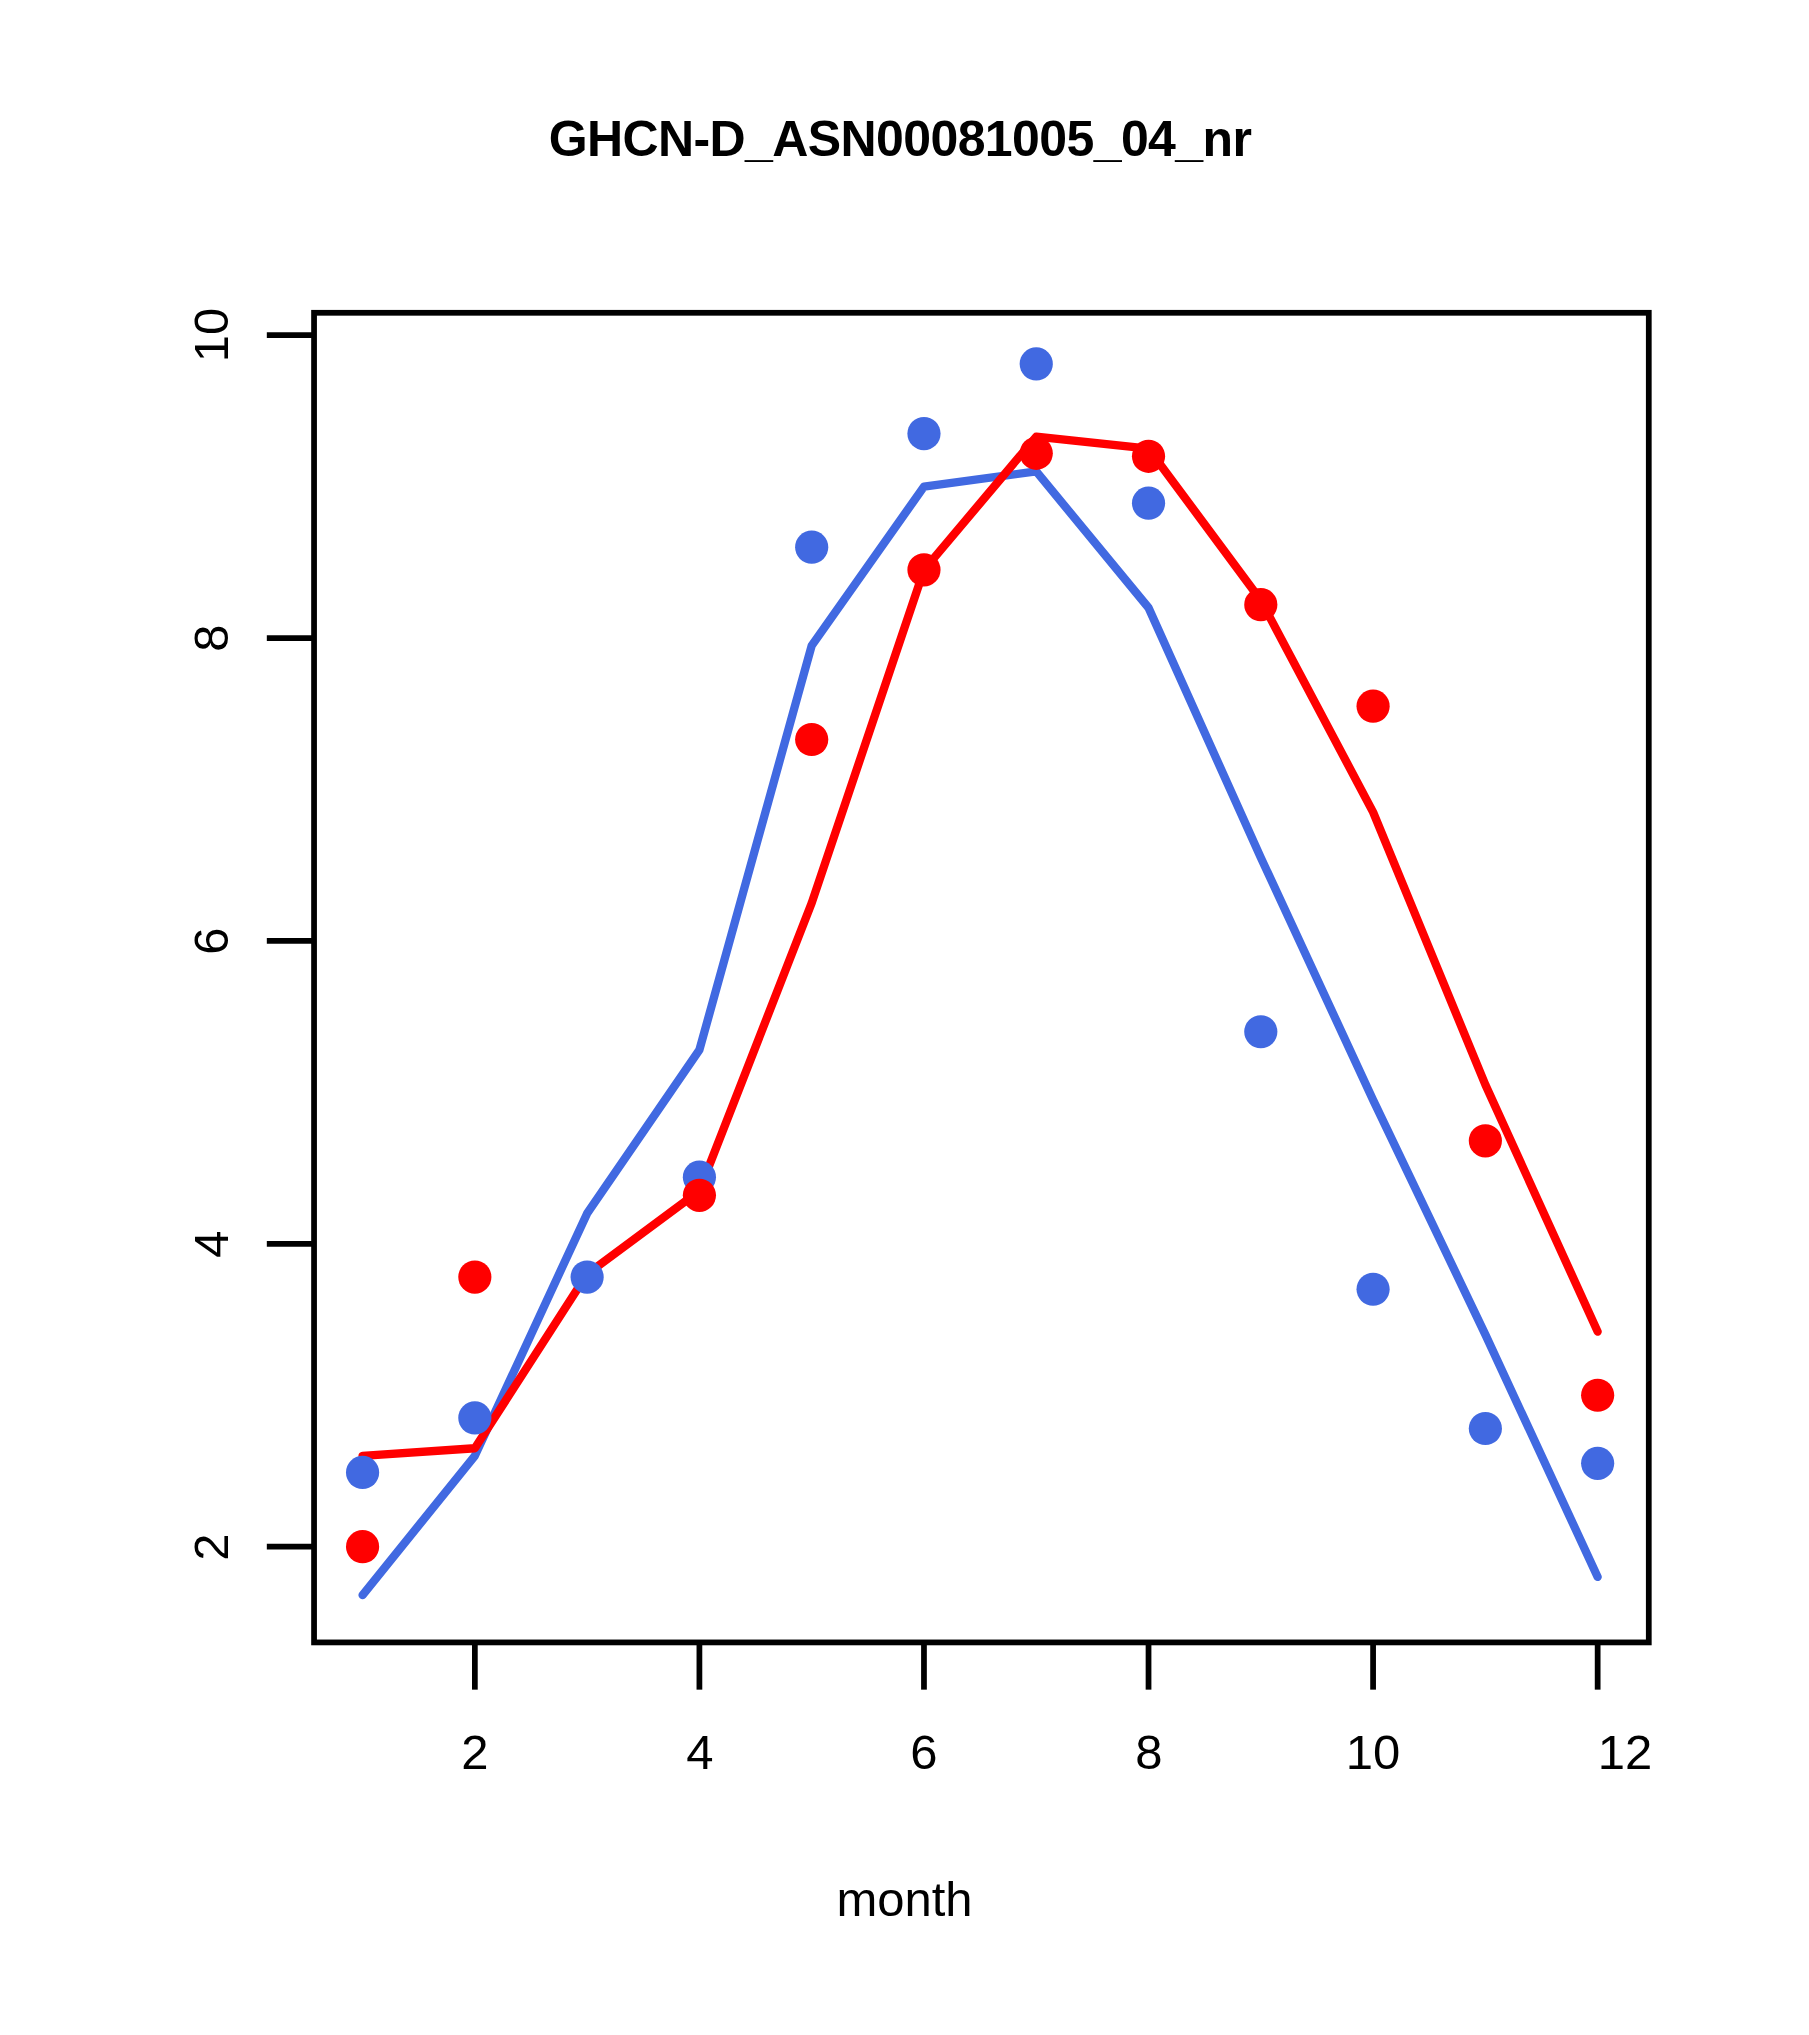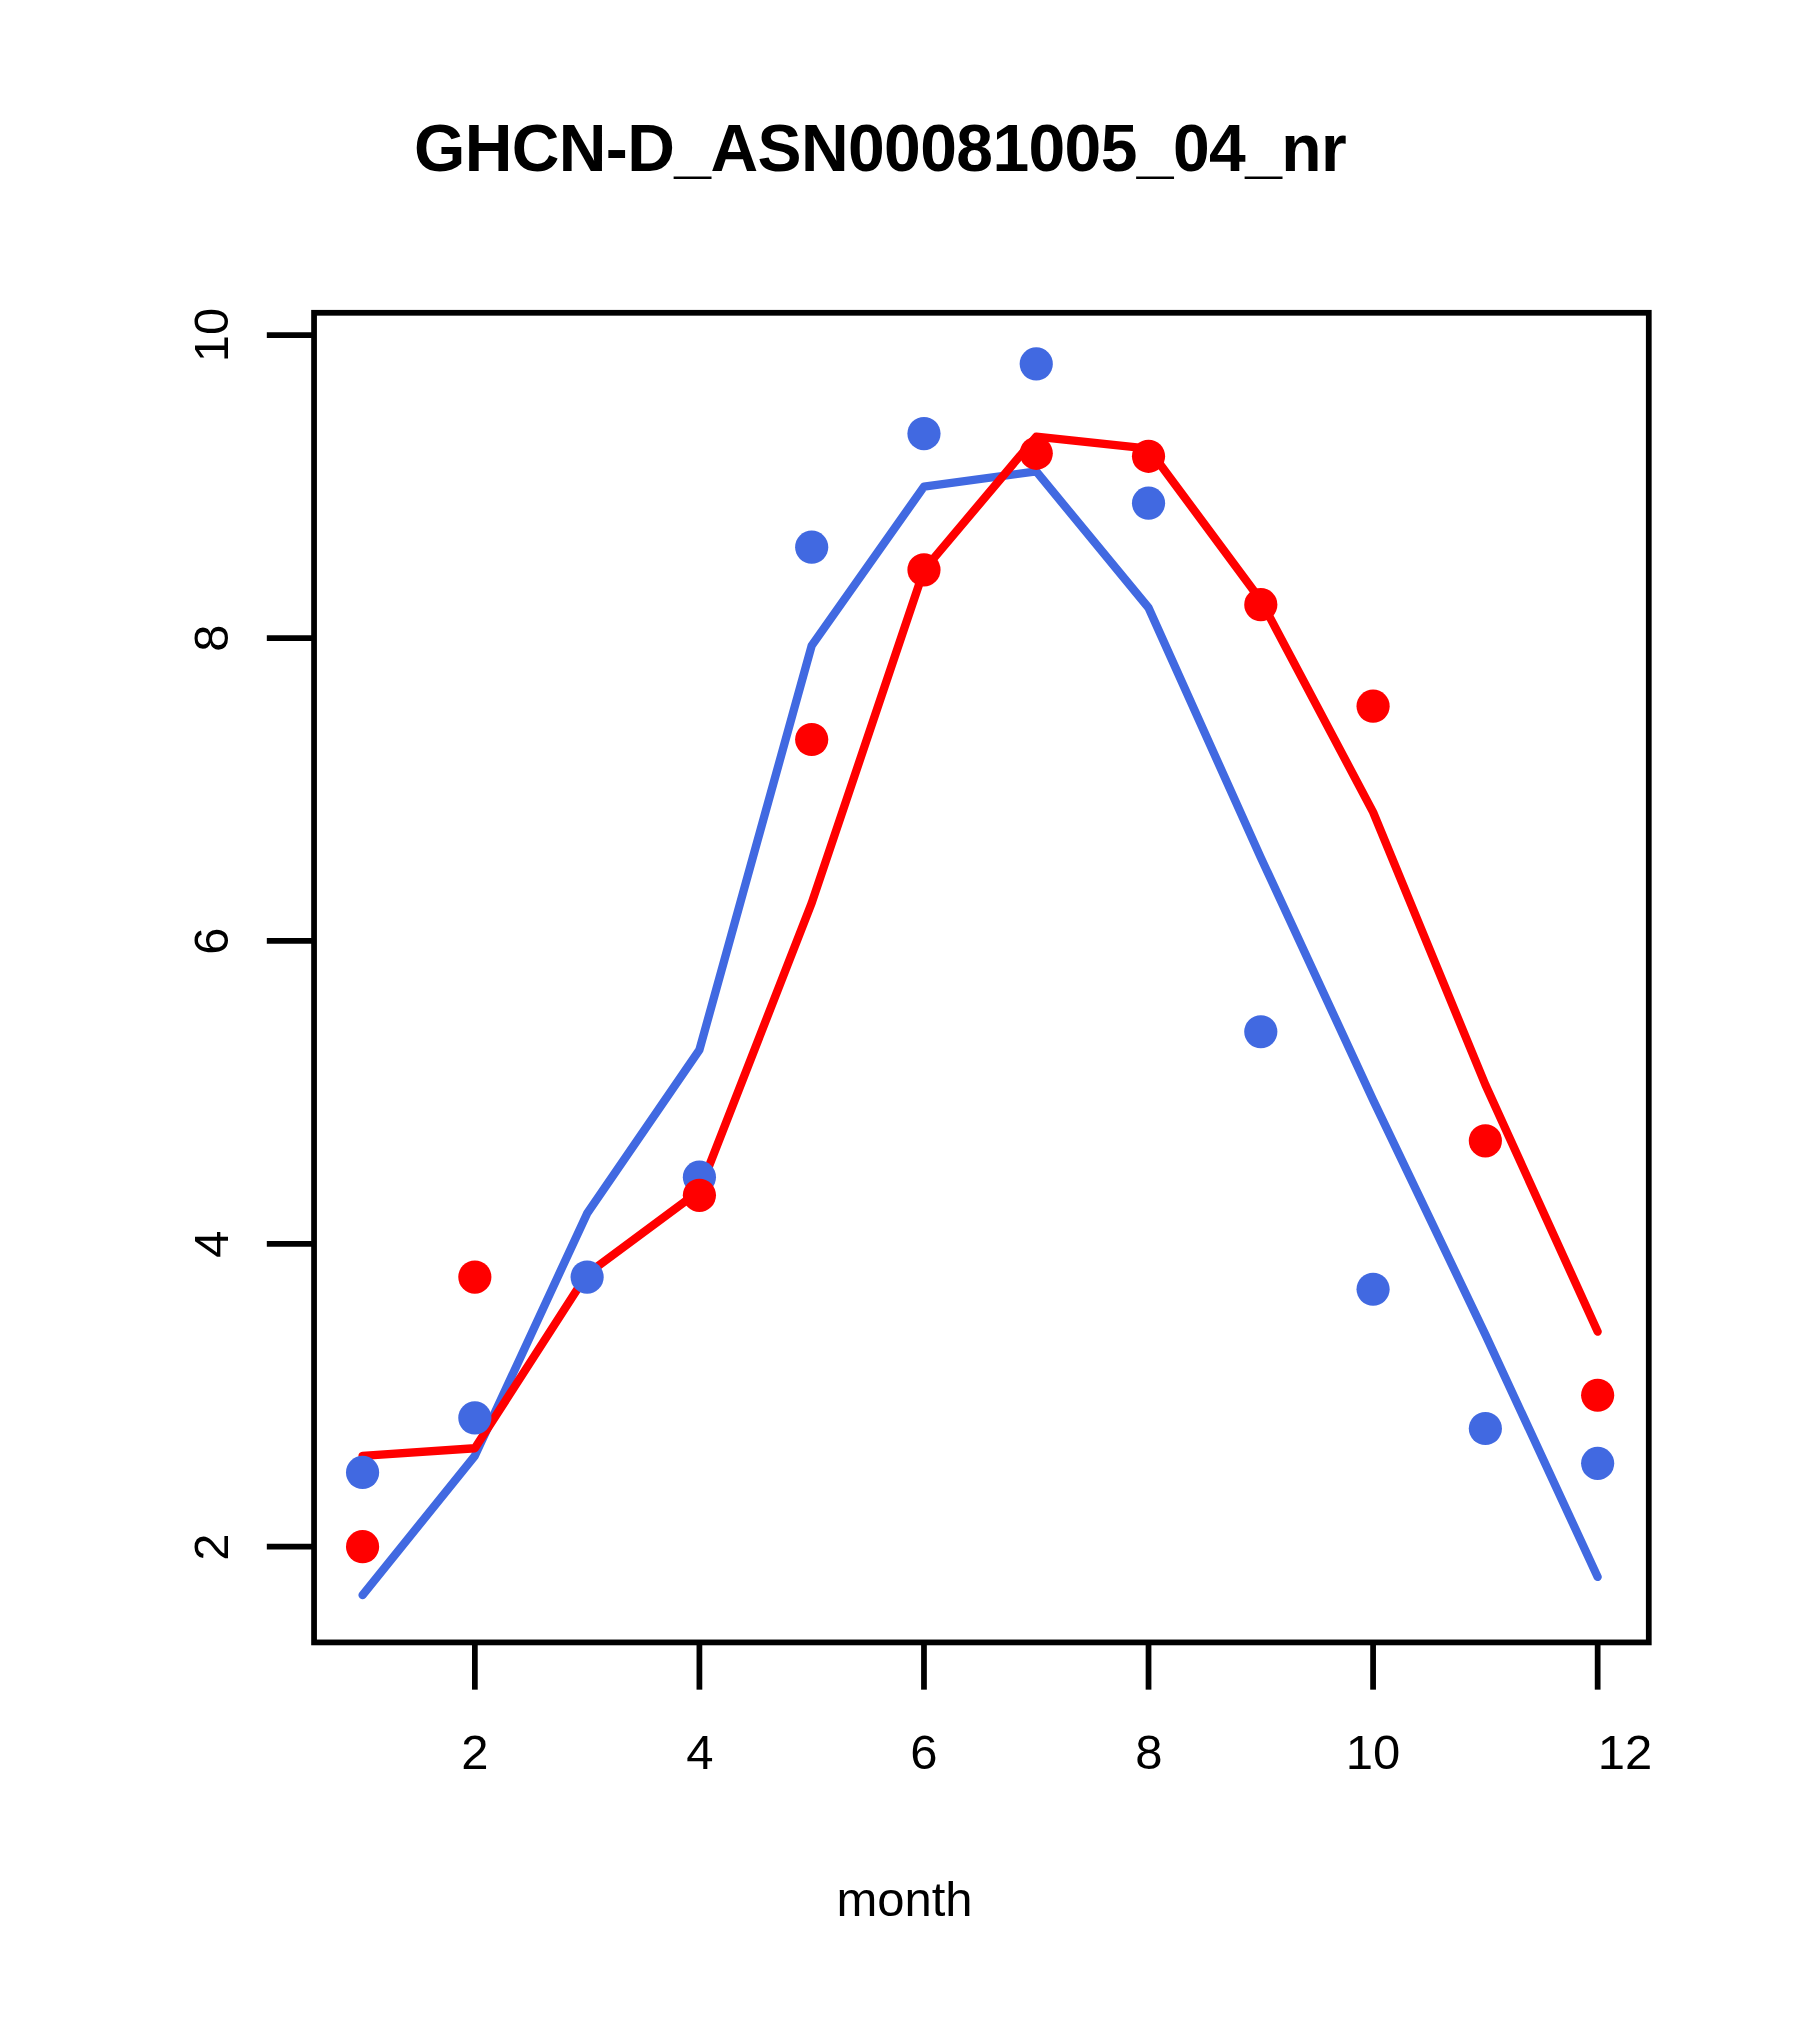--- a/index.html
+++ b/index.html
@@ -23,23 +23,24 @@
     height: 2035px;
   }
   #chart-title {
     position: absolute;
     left: 0;
     top: 110px;
     width: 1760px;
     text-align: center;
     font-family: "Liberation Sans", sans-serif;
     font-weight: bold;
-    font-size: 66px;
+    font-size: 50px;
     letter-spacing: -0.6px;
     white-space: nowrap;
+    padding-left: 20px;
   }
   #xlabel {
     position: absolute;
     left: 0;
     top: 1871px;
     width: 1809px;
     text-align: center;
     font-family: "Liberation Sans", sans-serif;
     font-size: 49px;
     white-space: nowrap;

